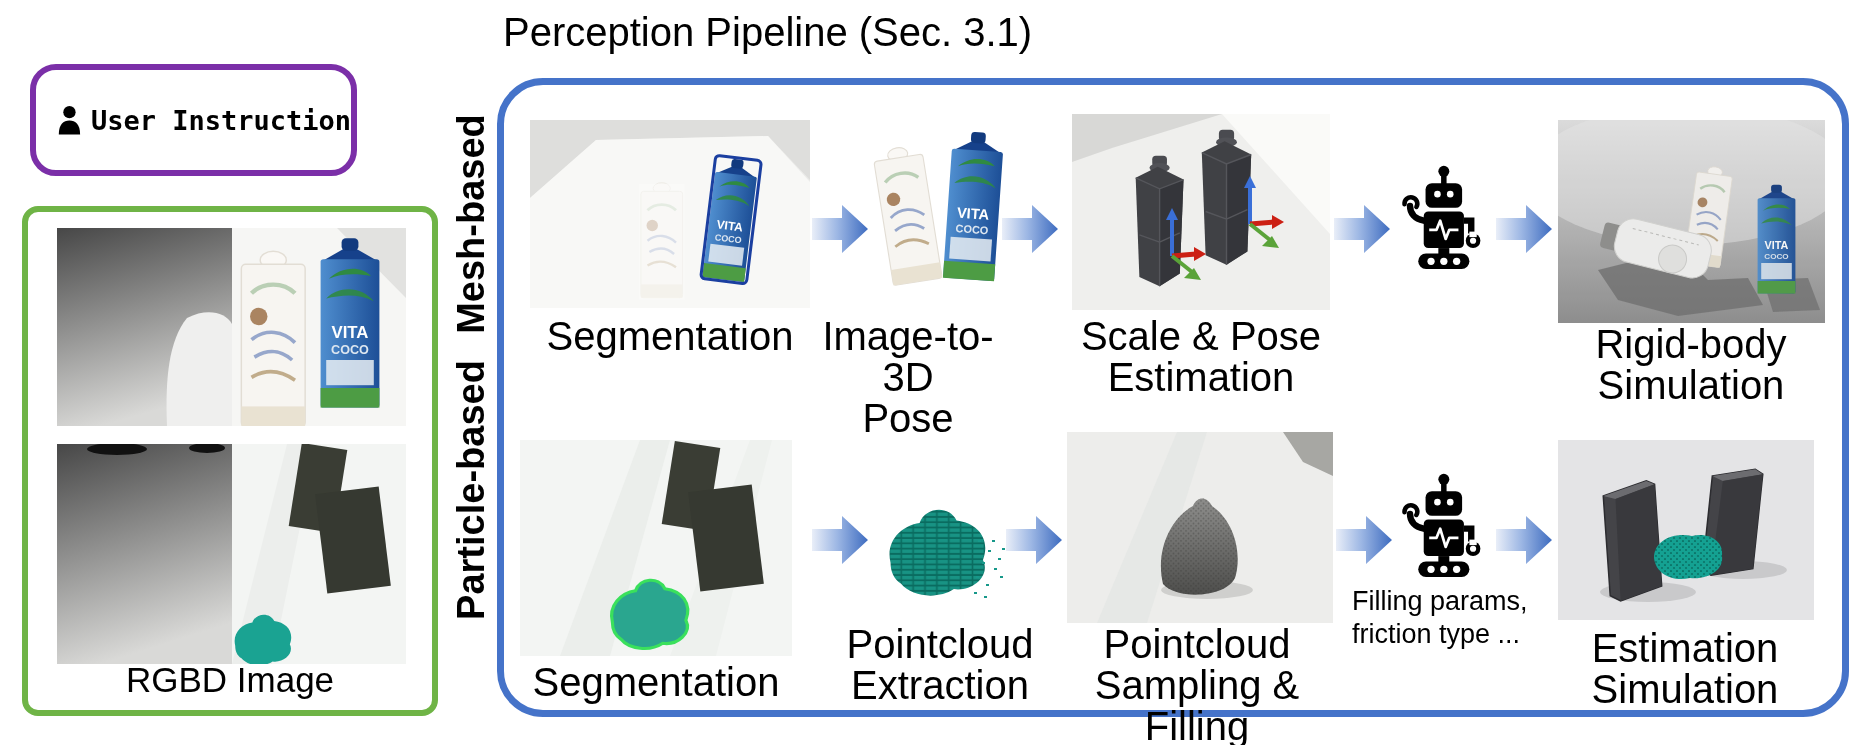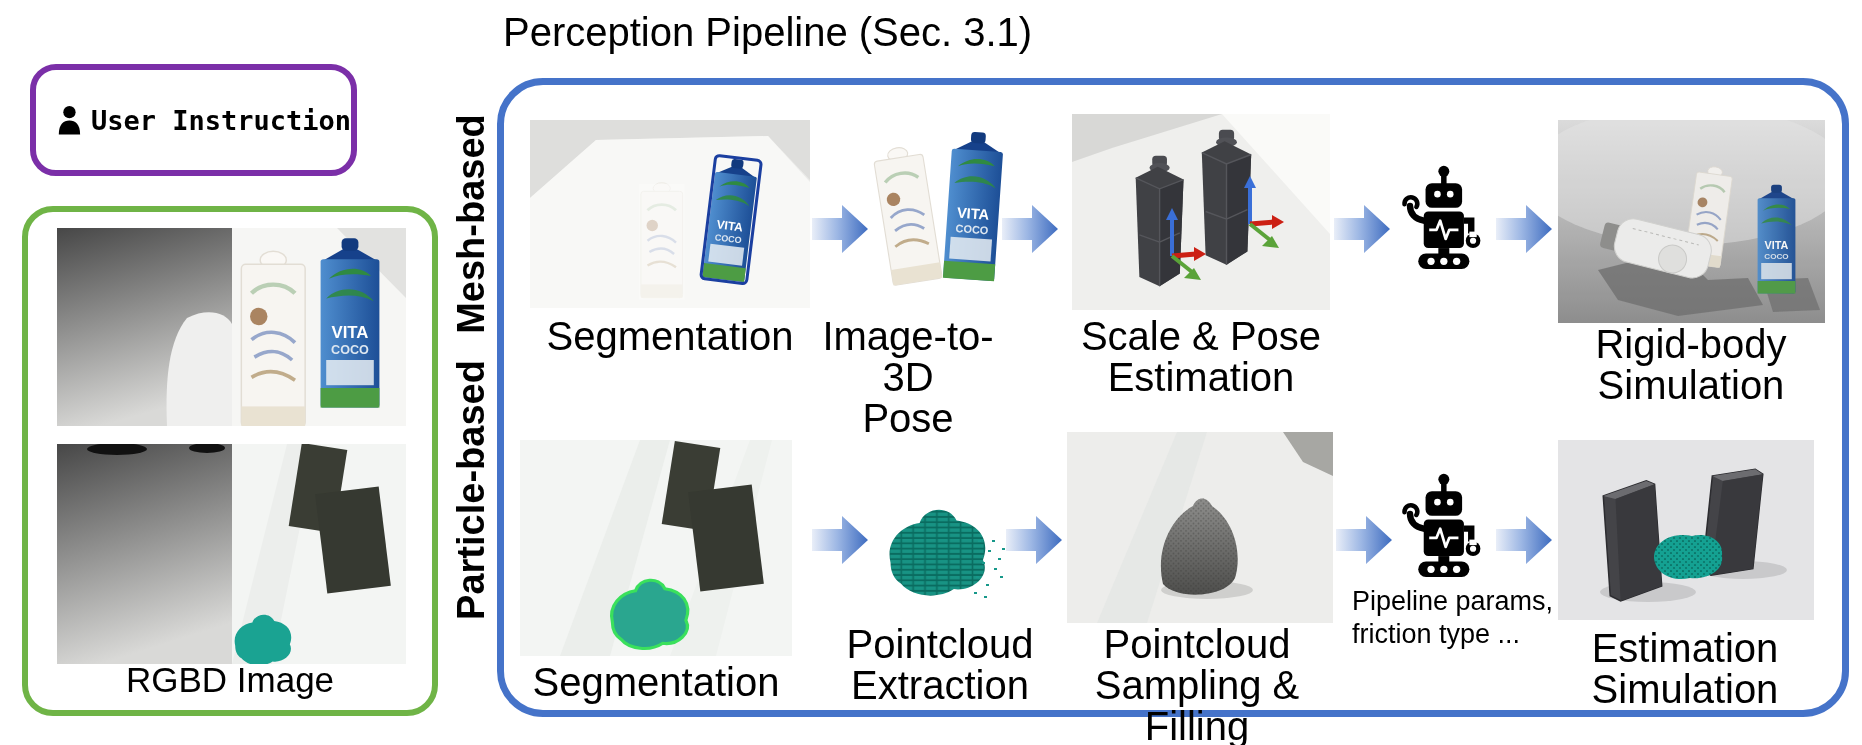--- a/index.html
+++ b/index.html
@@ -6,21 +6,21 @@
   body{font-family:"Liberation Sans",sans-serif;color:#000;}
   .canvas{position:relative;width:1862px;height:745px;background:#fff;overflow:hidden;}
 
   .user-box{position:absolute;left:30px;top:64px;width:327px;height:112px;
     border:6px solid #7b2fa8;border-radius:26px;box-sizing:border-box;
     display:flex;align-items:center;padding-left:20px;background:#fff;}
   .user-text{font-family:"DejaVu Sans Mono","Liberation Mono",monospace;
     font-size:27px;font-weight:600;margin-left:8px;white-space:nowrap;}
 
   .rgbd-box{position:absolute;left:22px;top:206px;width:416px;height:510px;
-    border:6px solid #6fb446;border-radius:31px;box-sizing:border-box;background:#fff;}
+    border:6px solid #6fb446;border-radius:16px;box-sizing:border-box;background:#fff;}
   .rgbd-img{position:absolute;left:29px;display:block;}
   .rgbd-label{position:absolute;left:0;right:0;bottom:10px;text-align:center;font-size:35px;}
 
   .pipeline-title{position:absolute;left:503px;top:10px;font-size:40px;white-space:nowrap;}
   .pipeline-box{position:absolute;left:497px;top:78px;width:1352px;height:639px;
     border:7px solid #4573c9;border-radius:46px;box-sizing:border-box;}
 
   .vlabel{position:absolute;font-size:38px;font-weight:bold;white-space:nowrap;
     transform:translate(-50%,-50%) rotate(-90deg);}
 
@@ -332,21 +332,21 @@
   </div>
 
   <svg class="flow-arrow" style="left:1336px;top:513px" viewBox="0 0 58 54">
     <polygon points="0,16 30,16 30,3 56,27 30,51 30,38 0,38" fill="url(#ag)"></polygon>
   </svg>
 
   <svg class="robot" style="left:1396px;top:472px" viewBox="0 0 100 116">
     <use href="#robotg"></use>
   </svg>
   <div class="note" style="left:1352px;top:585px;width:210px">
-    <div>Pipeline params,</div>
+    <div>Filling params,</div>
     <div>friction type ...</div>
   </div>
 
   <svg class="flow-arrow" style="left:1496px;top:513px" viewBox="0 0 58 54">
     <polygon points="0,16 30,16 30,3 56,27 30,51 30,38 0,38" fill="url(#ag)"></polygon>
   </svg>
 
   <svg class="photo" style="left:1558px;top:440px" width="256" height="180" viewBox="0 0 256 180">
     <rect width="256" height="180" fill="#e4e4e6"></rect>
     <ellipse cx="90" cy="152" rx="48" ry="10" fill="#c9c9cb"></ellipse>

